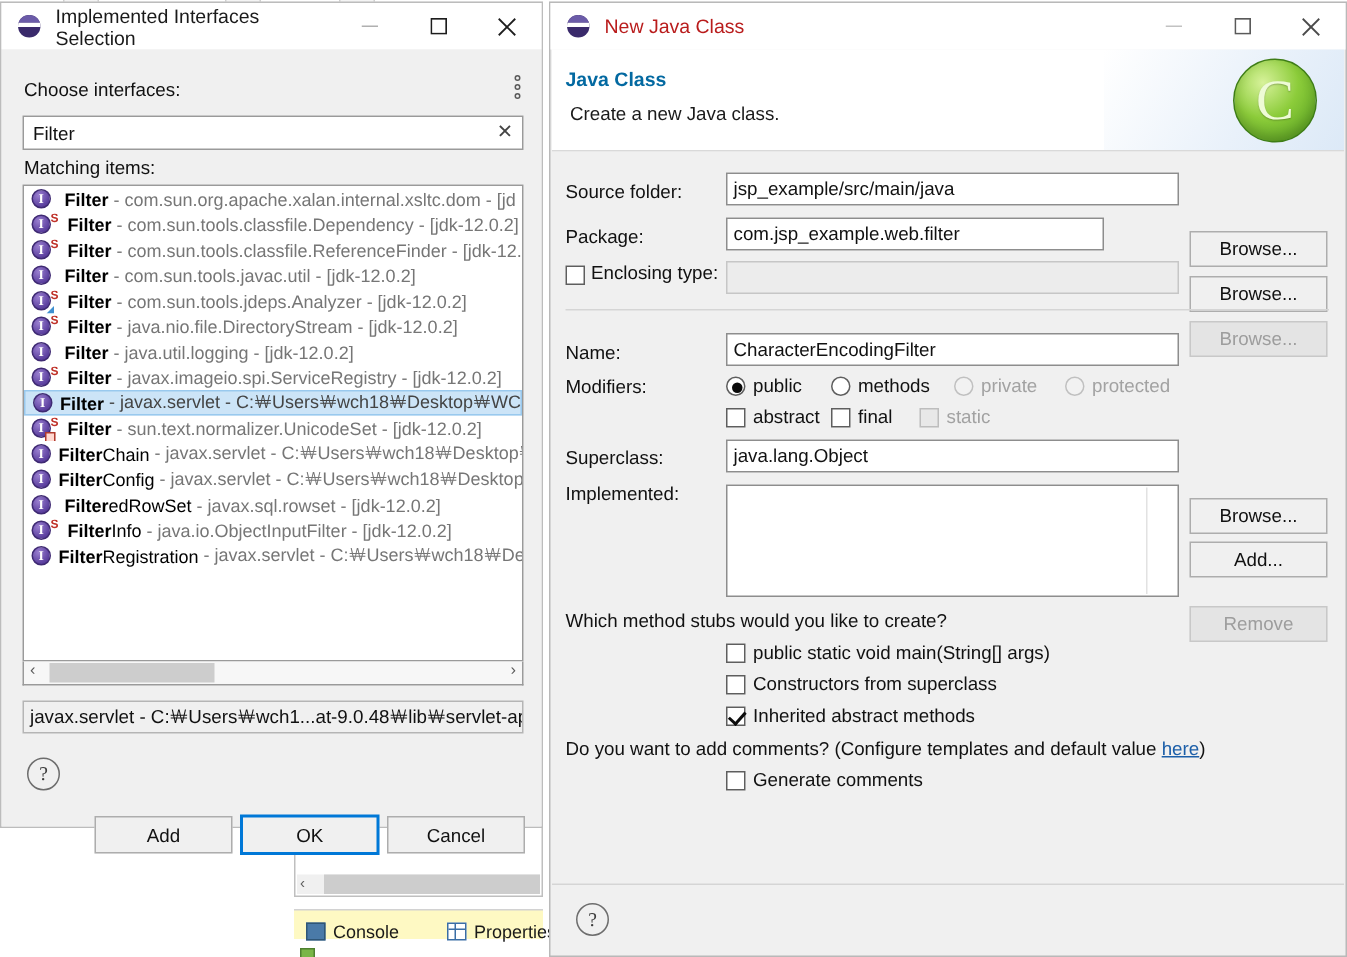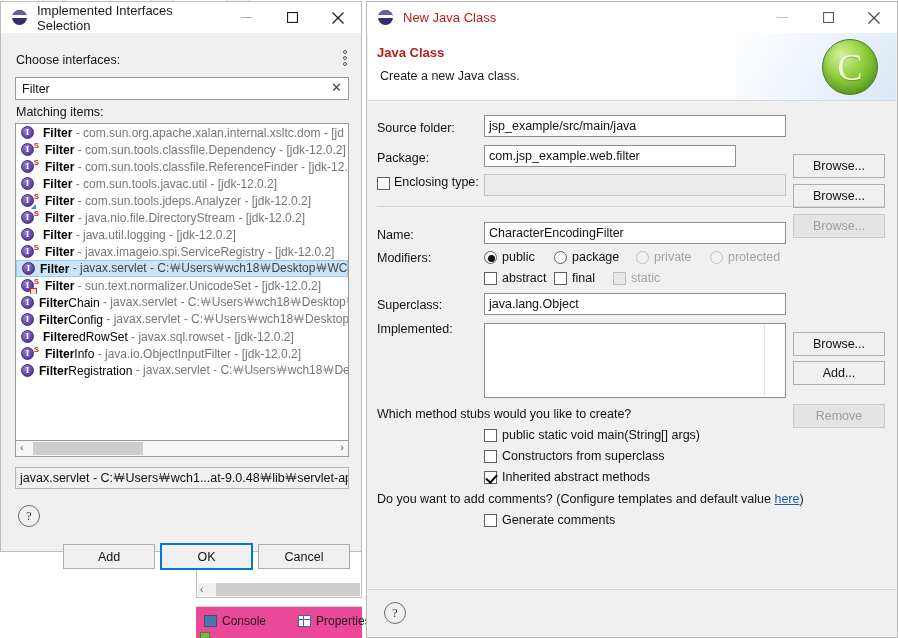--- a/index.html
+++ b/index.html
@@ -34,22 +34,22 @@
     position:absolute; left:196px; top:546px; width:166px; height:52px;
     background:#ffffff; border:1px solid #bfbfbf; border-top:none;
   }
   .bg-hscroll {
     position:absolute; left:198px; top:583px; width:162px; height:13px;
     background:#f0f0f0;
   }
   .bg-hscroll .thumb { position:absolute; left:18px; top:0; width:144px; height:13px; background:#cdcdcd; }
   .bg-hscroll .arrow { position:absolute; left:2px; top:1px; font-size:10px; color:#606060; }
   .bg-tabbar {
-    position:absolute; left:196px; top:606px; width:166px; height:32px;
-    background:#ec4899; border-top:1px solid #d2d2d2;
+    position:absolute; left:196px; top:606px; width:166px; height:20px;
+    background:#fef9c3; border-top:1px solid #d2d2d2;
   }
   .bg-tab { position:absolute; top:7px; display:flex; align-items:center; gap:5px; font-size:12px; color:#1a1a1a; }
   .bg-tabicon { width:13px; height:12px; border:1px solid #3b6ea5; background:#ffffff; position:relative; }
   .bg-tabicon.console { background:#4a7aa8; border-color:#2f5677; }
   .bg-tabicon.props::before{ content:""; position:absolute; left:0; top:3px; width:11px; height:1px; background:#3b6ea5;}
   .bg-tabicon.props::after{ content:""; position:absolute; left:4px; top:0; width:1px; height:10px; background:#3b6ea5;}
   .bg-tab2row { position:absolute; left:200px; top:630px; width:160px; height:8px; overflow:hidden; }
   .bg-tinyicon { width:10px; height:9px; background:#7ab648; border:1px solid #4e8030; display:inline-block; }
   .bg-toprect { position:absolute; background:#f4f4f4; border:1px solid #cfcfcf; }
 
@@ -174,21 +174,21 @@
   #dlg-left .footer .b-add { position:absolute; left:62px; top:19px; width:92px; }
   #dlg-left .footer .b-ok { position:absolute; left:159px; top:18px; width:93px; height:27px; }
   #dlg-left .footer .b-cancel { position:absolute; left:257px; top:19px; width:92px; }
 
   
   #dlg-right { left:366px; top:1px; width:532px; height:637px; background:#f0f0f0; border:1px solid #b9b9b9; }
   #dlg-right .head {
     position:absolute; left:1px; right:1px; top:31px; height:68px;
     background:#ffffff; border-bottom:1px solid #d9d9d9;
   }
-  .head-title { position:absolute; left:9px; top:12px; font-size:13px; font-weight:bold; color:#b91c1c; }
+  .head-title { position:absolute; left:9px; top:12px; font-size:13px; font-weight:bold; color:#0369a1; }
   .head-sub { position:absolute; left:12px; top:36px; font-size:12.5px; color:#1a1a1a; }
   .head-wash { position:absolute; right:0; top:0; width:160px; height:67px;
     background:linear-gradient(120deg, rgba(255,255,255,0) 0%, #e9f1fa 60%, #dce9f7 100%); }
   .cicon {
     position:absolute; right:18px; top:6px; width:56px; height:56px; border-radius:50%;
     background:radial-gradient(circle at 35% 28%, #d7f29a 0%, #8ccc3a 45%, #4f9b1c 100%);
     border:1px solid #3e7d16;
     box-shadow: inset 0 -4px 8px rgba(0,0,0,.18);
   }
   .cicon::before {
@@ -533,21 +533,21 @@
 
     <div class="lbl" style="left:9px;top:126px;">Name:</div>
     <div class="txt" style="left:116px;top:120px;width:302px;">CharacterEncodingFilter</div>
 
     <div class="lbl" style="left:9px;top:149px;">Modifiers:</div>
 
     <div class="rb on" style="left:116px;top:149px;"></div>
     <div class="ctl-lbl" style="left:134px;top:148px;">public</div>
 
     <div class="rb" style="left:186px;top:149px;"></div>
-    <div class="ctl-lbl" style="left:204px;top:148px;">package</div>
+    <div class="ctl-lbl" style="left:204px;top:148px;">methods</div>
 
     <div class="rb disabled" style="left:268px;top:149px;"></div>
     <div class="ctl-lbl dim" style="left:286px;top:148px;">private</div>
 
     <div class="rb disabled" style="left:342px;top:149px;"></div>
     <div class="ctl-lbl dim" style="left:360px;top:148px;">protected</div>
 
     <div class="cb" style="left:116px;top:170px;"></div>
     <div class="ctl-lbl" style="left:134px;top:169px;">abstract</div>
 

